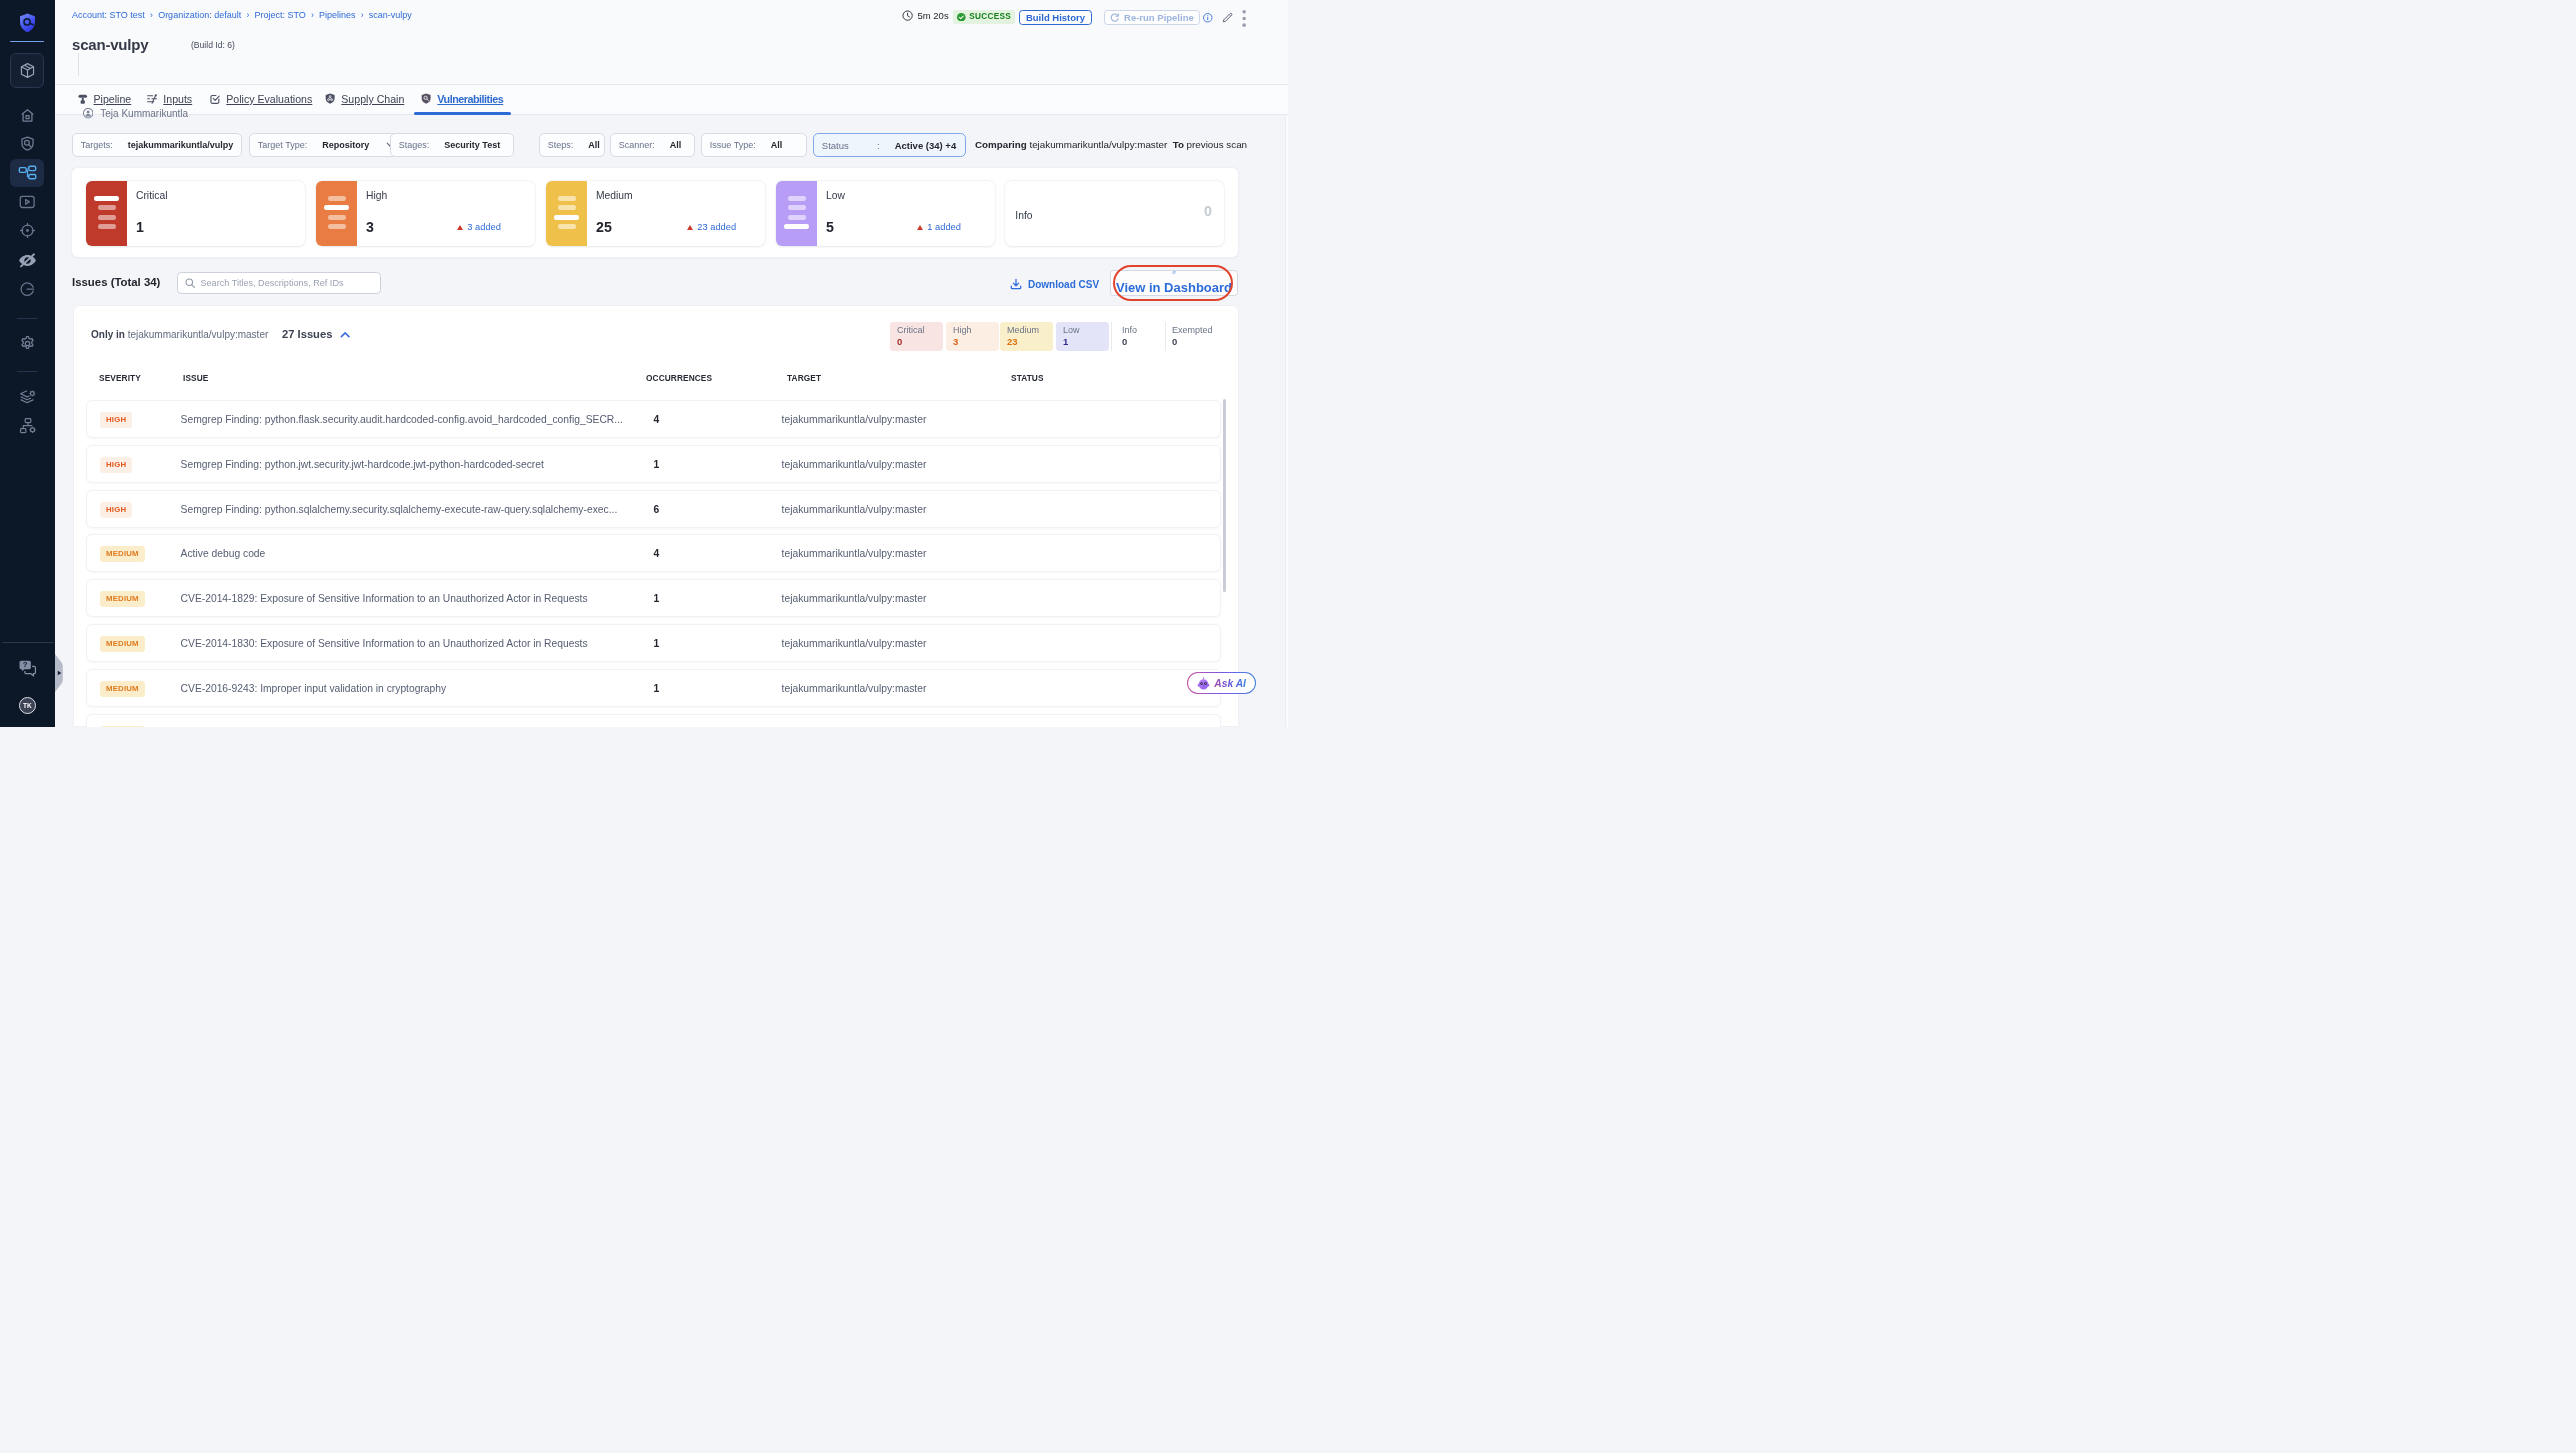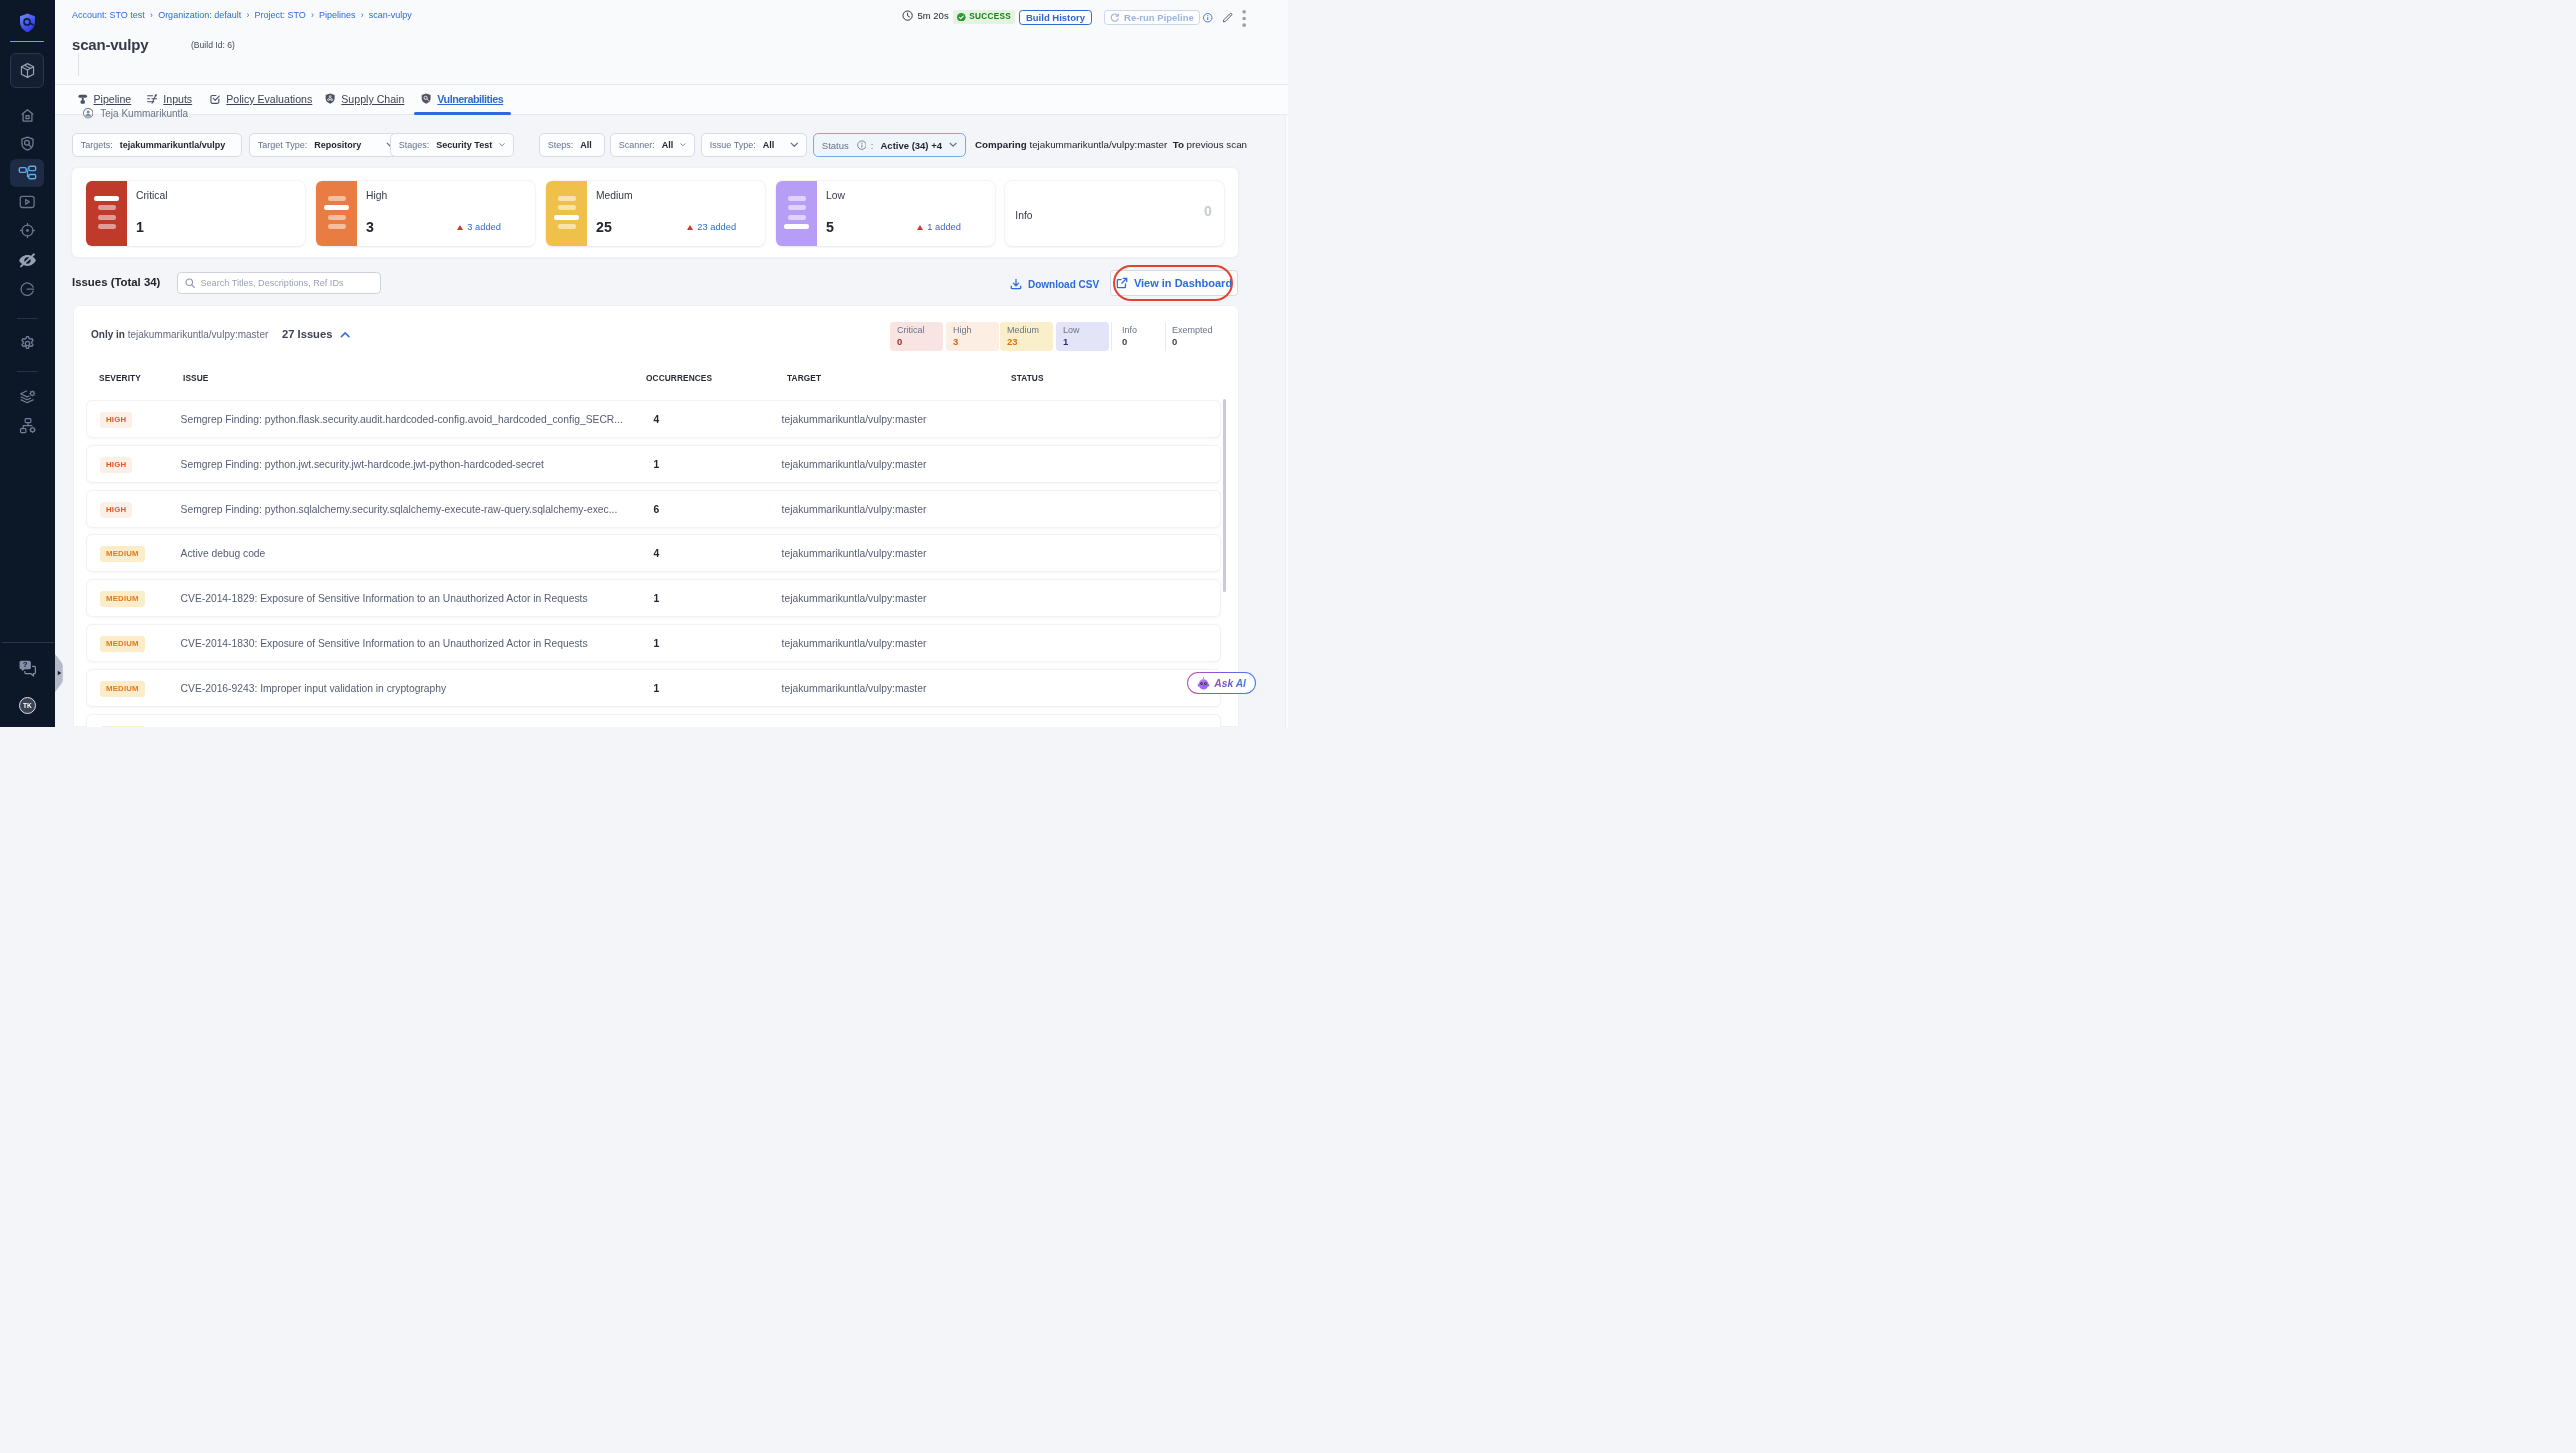--- a/index.html
+++ b/index.html
@@ -35,41 +35,41 @@
 #t-info { position:absolute; left:1203px; top:13px; }
 #t-pen { position:absolute; left:1222px; top:12px; }
 #t-dots { position:absolute; left:1242px; top:9.5px; }
 
 
 .tab { position:absolute; top:93px; display:flex; align-items:center; gap:6px; font-size:10.6px; color:#3d4254; white-space:nowrap;text-decoration:underline; }
 #tab5 { color:#2e6ace; font-weight:bold; font-size:10.8px; letter-spacing:-0.5px; }
 #tabul { position:absolute; left:414px; top:112px; width:97px; height:3.4px; background:#2e6bd6; border-radius:1.7px; }
 
 
-.pill { position:absolute; top:133px; height:24px; background:#fcfdfe; border:0.9px solid #d8dbe3; border-radius:5.2px; display:flex; align-items:center; padding:0 7.8px; font-size:9px; color:#68718a; gap:7px; white-space:nowrap; }
+.pill { position:absolute; top:133px; height:24px; background:#fcfdfe; border:0.9px solid #d8dbe3; border-radius:5.2px; display:flex; align-items:center; padding:0 7.8px; font-size:9px; color:#68718a; gap:15px; white-space:nowrap; }
 .pill b { color:#24262e; font-weight:bold; }
 .pill .chev { margin-left:auto; }
 #pill7 { background:#eef5fb; border:1.3px solid #7ea6e9; border-radius:5.2px; color:#68718a; font-size:9.5px; }
 #comparing { position:absolute; left:975px; top:139px; font-size:9.8px; color:#23262e; white-space:nowrap; }
 
 
 #cardpanel { position:absolute; left:71px; top:167px; width:1168px; height:91px; background:#fff; border:0.9px solid #eef0f4; border-radius:7px; box-shadow:0 0.9px 1.7px rgba(40,48,70,.03); }
 .card { position:absolute; top:181px; width:219px; height:65px; background:#fff; border-radius:7px; box-shadow:0 0.9px 2.6px rgba(40,48,70,.10), 0 0 0 0.9px rgba(40,48,70,.02); }
 .cicon { position:absolute; left:0; top:0; width:41px; height:65px; border-radius:6px 0 0 6px; }
 .cbar { position:absolute; border-radius:2.2px; }
 .clab { position:absolute; left:50px; top:8.6px; font-size:10.3px; color:#343949; }
 .cnum { position:absolute; left:50px; top:38px; font-size:14.2px; font-weight:bold; color:#23262e; }
 .cadd { position:absolute; left:141px; top:41px; display:flex; align-items:center; gap:4.3px; font-size:9.3px; color:#2e6bd6; }
 .tri { width:0; height:0; border-left:3.9px solid transparent; border-right:3.9px solid transparent; border-bottom:5.2px solid #ce3a28; }
 
 
 #ititle { position:absolute; left:72px; top:276px; font-size:11.4px; font-weight:bold; color:#22252e; }
 #isearch { position:absolute; left:177px; top:272px; width:204px; height:22.4px; background:#fff; border:0.9px solid #ccd1dc; border-radius:4.3px; display:flex; align-items:center; gap:5.2px; padding:0 7px; color:#9aa2b2; font-size:9.1px; white-space:nowrap; }
 #dlcsv { position:absolute; left:1010px; top:278px; display:flex; align-items:center; gap:6px; color:#2b6cd9; font-size:10px; font-weight:bold; }
-#viewdash { position:absolute; left:1110px; top:270px; width:128px; height:26px; background:#fdfdfe; border:0.9px solid #d5dae2; border-radius:3.4px; display:flex; align-items:center; justify-content:center; gap:6px; color:#2b6cd9; font-size:11px; font-weight:bold; }
+#viewdash { position:absolute; left:1110px; top:270px; width:128px; height:26px; background:#fdfdfe; border:0.9px solid #d5dae2; border-radius:3.4px; display:flex; align-items:center; justify-content:center; gap:6px; color:#2b6cd9; font-size:13px; font-weight:bold;flex-direction:column; }
 #redann { position:absolute; left:1113px; top:265px; width:120px; height:36px; border:2.6px solid #e2432e; border-radius:18px; z-index:5; }
 
 
 #ipanel { position:absolute; left:73px; top:305px; width:1166px; height:422px; background:#fff; border:0.9px solid #eef0f4; border-radius:7px 7px 0 0; }
 #onlyin { position:absolute; left:17px; top:23px; font-size:10px; color:#626b7f; white-space:nowrap; }
 #onlyin b { color:#3c4252; }
 #n-issues { position:absolute; left:208px; top:22.4px; font-size:11.2px; font-weight:bold; color:#3c4252; }
 #chev27 { position:absolute; left:266px; top:26px; }
 .chip { position:absolute; top:15.5px; width:53px; height:29px; border-radius:3.4px; padding:3.4px 0 0 7px; font-size:9px; color:#6a7386; }
 .chip .v { display:block; font-weight:bold; font-size:9.5px; margin-top:0.9px; }

